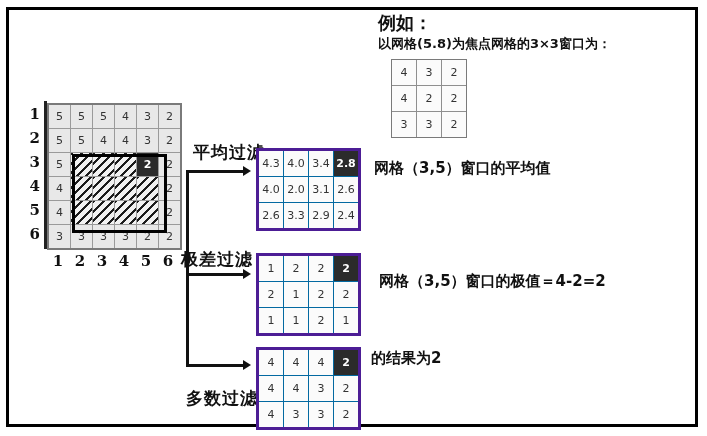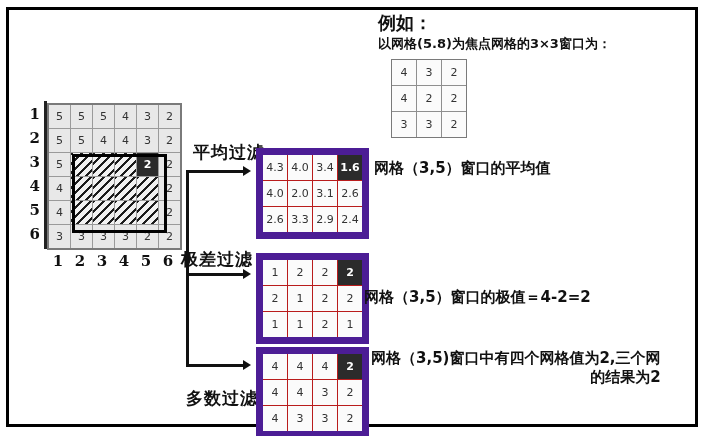--- a/index.html
+++ b/index.html
@@ -6,21 +6,21 @@
   #stage{position:relative;width:707px;height:436px;background:#fff;overflow:hidden;
          font-family:"DejaVu Sans",sans-serif;color:#111;}
   .frame{position:absolute;left:6px;top:7px;width:686px;height:414px;border:3px solid #000;background:#fff;}
 
   
   .grid{display:grid;gap:1px;position:absolute;}
   .cell{display:flex;align-items:center;justify-content:center;color:#333;}
   .g-main{left:47px;top:103px;grid-template-columns:repeat(6,21px);grid-auto-rows:23px;
           background:#9a9a9a;border:2px solid #7a7a7a;}
   .g-main .cell{background:#e8e8e8;font-size:11px;}
-  .g-out{grid-template-columns:repeat(4,24px);grid-auto-rows:25px;background:#b91c1c;border:7px solid #4c1d95;text-align:right;}
+  .g-out{grid-template-columns:repeat(4,24px);grid-auto-rows:25px;background:#0369a1;border:3px solid #4c1d95;text-align:right;}
   .g-win{left:391px;top:59px;grid-template-columns:repeat(3,24px);grid-auto-rows:25px;background:#8f8f8f;border:1px solid #7a7a7a;}
   .g-out .cell,.g-win .cell{background:#fbfbfb;font-size:11px;}
   .cell.dark{background:#2b2b2b;color:#fff;font-weight:bold;}
   .cell.hatched{background:repeating-linear-gradient(135deg,#1c1c1c 0 2px,#f2f2f2 2px 6.5px);color:transparent;}
   #avg-grid{left:256px;top:148px;}
   #range-grid{left:256px;top:253px;}
   #majority-grid{left:256px;top:347px;}
   .hatch-frame{position:absolute;left:23px;top:49px;width:89px;height:73px;border:3px solid #000;pointer-events:none;}
 
   
@@ -42,21 +42,21 @@
   #label-avg{left:193px;top:141px;}
   #label-range{left:181px;top:248px;}
   #label-majority{left:186px;top:387px;}
 
   
   .ex-title{position:absolute;left:378px;top:11px;font-weight:bold;font-size:18px;}
   .ex-subtitle{position:absolute;left:378px;top:35px;font-weight:bold;font-size:13px;}
   .caption{position:absolute;font-weight:bold;font-size:15px;text-align:right;}
   .caption .gen-item{line-height:20px;white-space:nowrap;}
   #caption-avg{left:374px;top:158px;}
-  #caption-range{left:364px;top:271px;margin-top:16px;}
+  #caption-range{left:379px;top:271px;}
   #caption-majority{left:371px;top:349px;}
   #caption-majority .gen-item{line-height:19px;}
 </style>
 </head>
 <body>
 
 <div id="stage">
   <div class="frame"></div>
 
   <div class="row-labels">
@@ -121,21 +121,21 @@
   <div class="arrow" id="arrow-range"></div>
   <div class="arrow" id="arrow-majority"></div>
   <div class="branch-label" id="label-avg">平均过滤</div>
   <div class="branch-label" id="label-majority">多数过滤</div>
   <div class="branch-label" id="label-range">极差过滤</div>
 
   <div class="grid g-out" id="avg-grid">
       <div class="cell">4.3</div>
       <div class="cell">4.0</div>
       <div class="cell">3.4</div>
-      <div class="cell dark">1.6</div>
+      <div class="cell dark">2.8</div>
       <div class="cell">4.0</div>
       <div class="cell">2.0</div>
       <div class="cell">3.1</div>
       <div class="cell">2.6</div>
       <div class="cell">2.6</div>
       <div class="cell">3.3</div>
       <div class="cell">2.9</div>
       <div class="cell">2.4</div>
     </div>
   <div class="grid g-out" id="range-grid">
@@ -181,16 +181,15 @@
       <div class="cell">2</div>
     </div>
 
   <div class="caption" id="caption-avg">
       <div class="gen-item">网格（3,5）窗口的平均值</div>
     </div>
   <div class="caption" id="caption-range">
       <div class="gen-item">网格（3,5）窗口的极值＝4-2=2</div>
     </div>
   <div class="caption" id="caption-majority">
-      <div class="gen-item">网格（3,5)窗口中有四个网格值为2,三个网</div>
       <div class="gen-item">的结果为2</div>
     </div>
 </div>
 
 </body></html>

